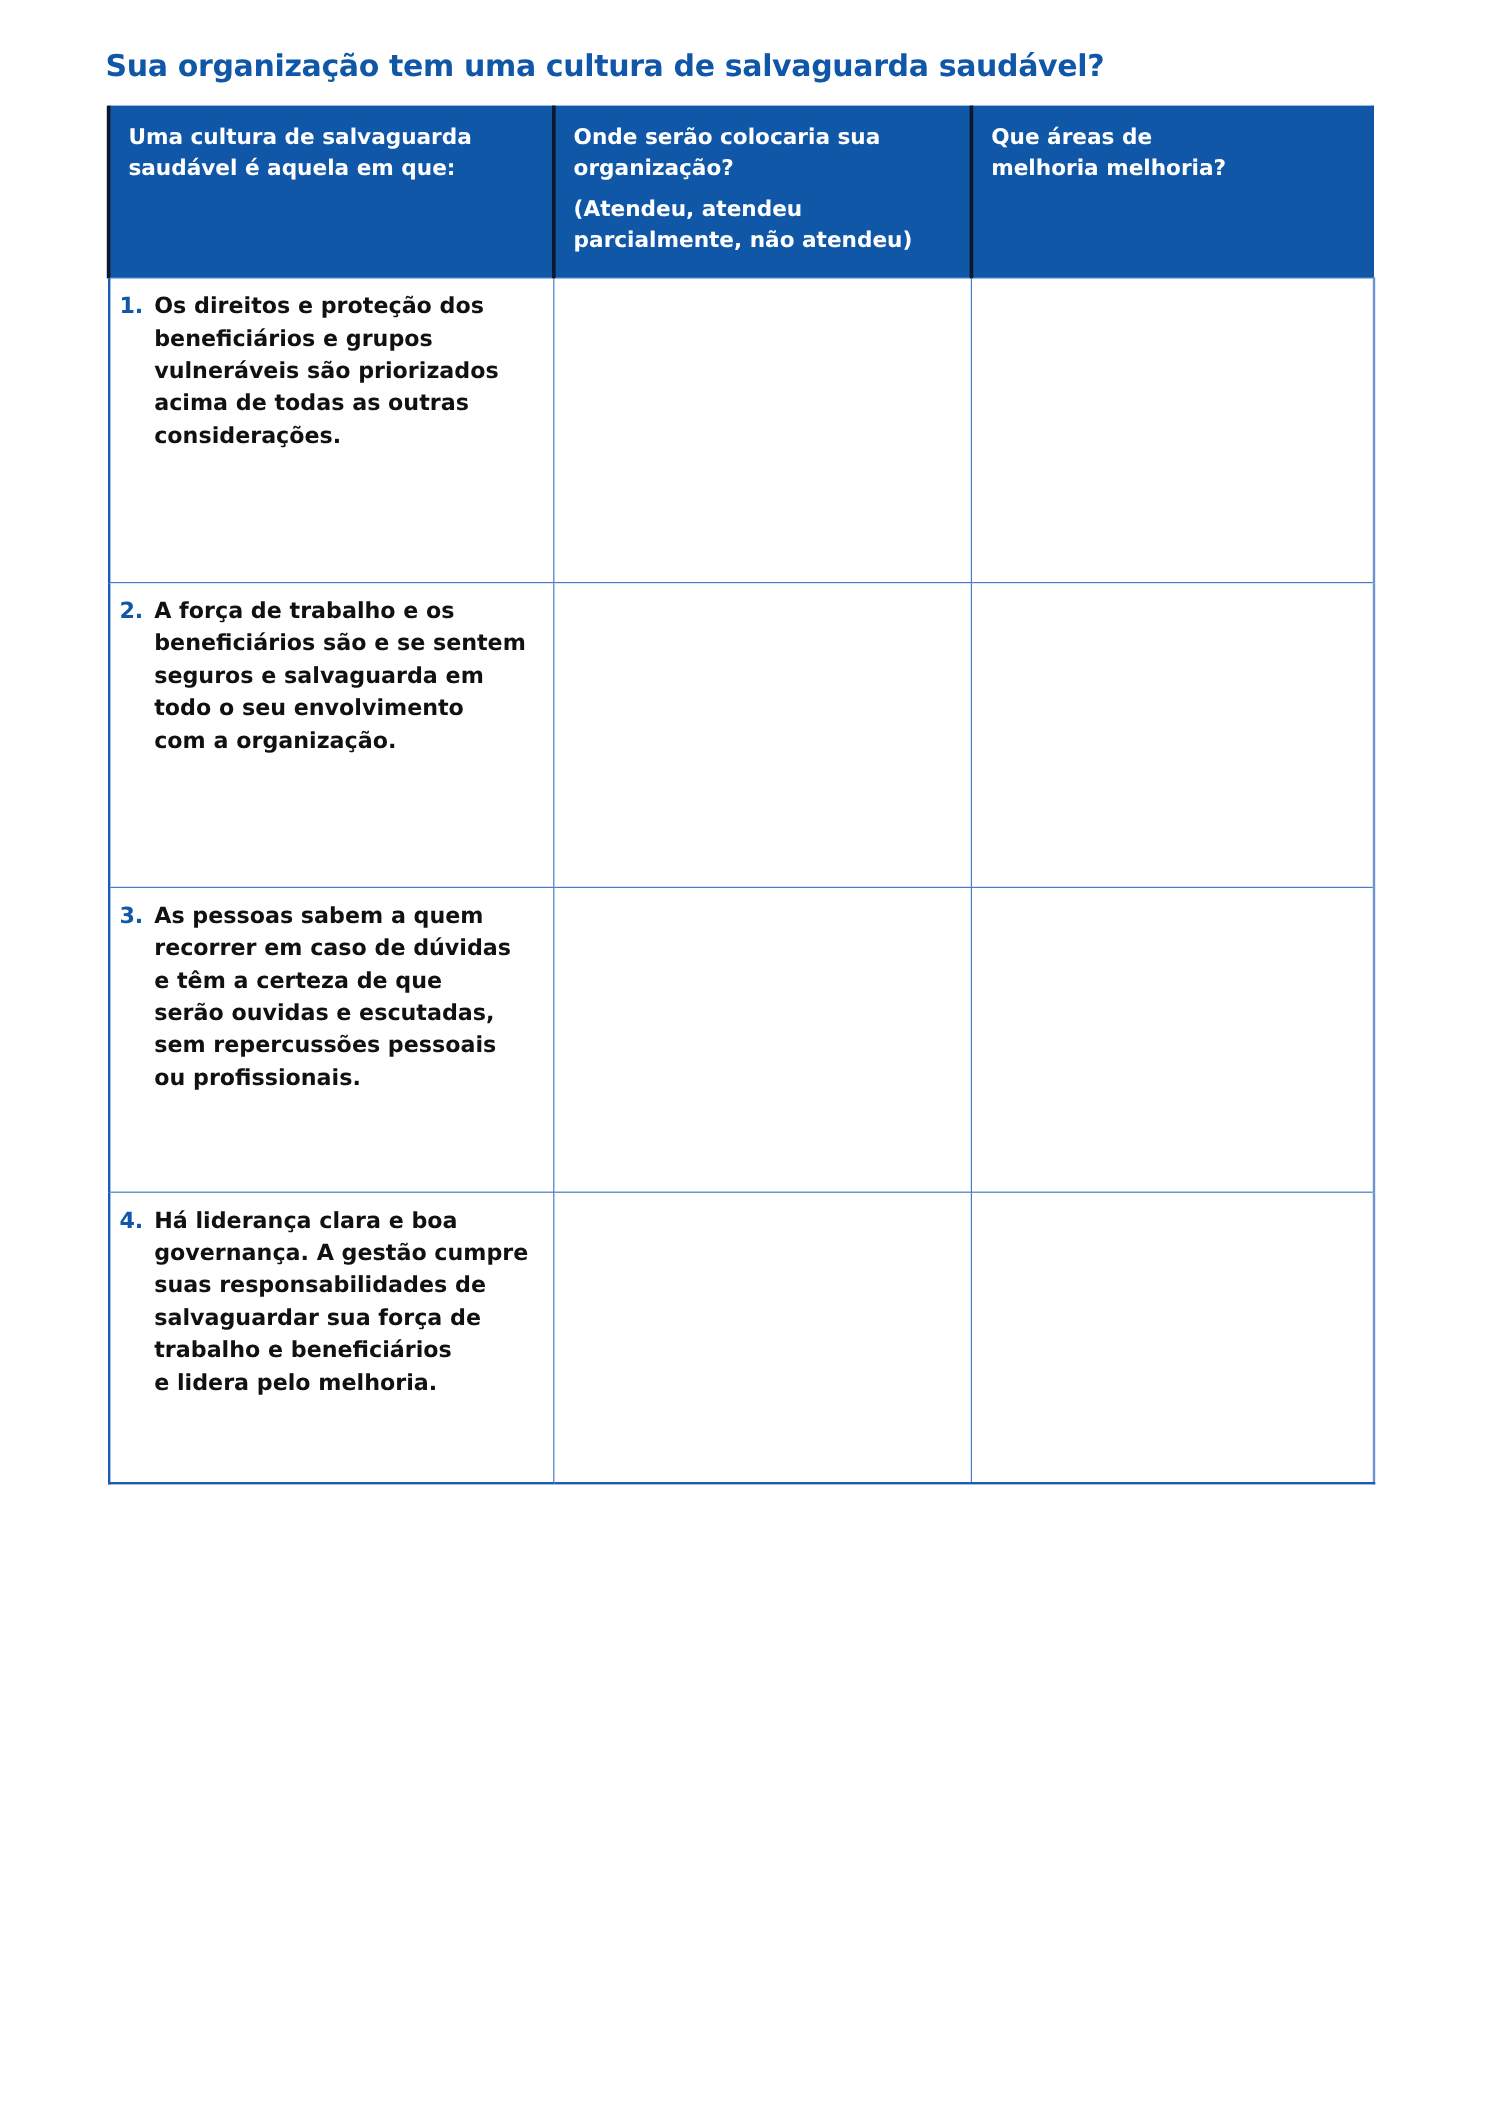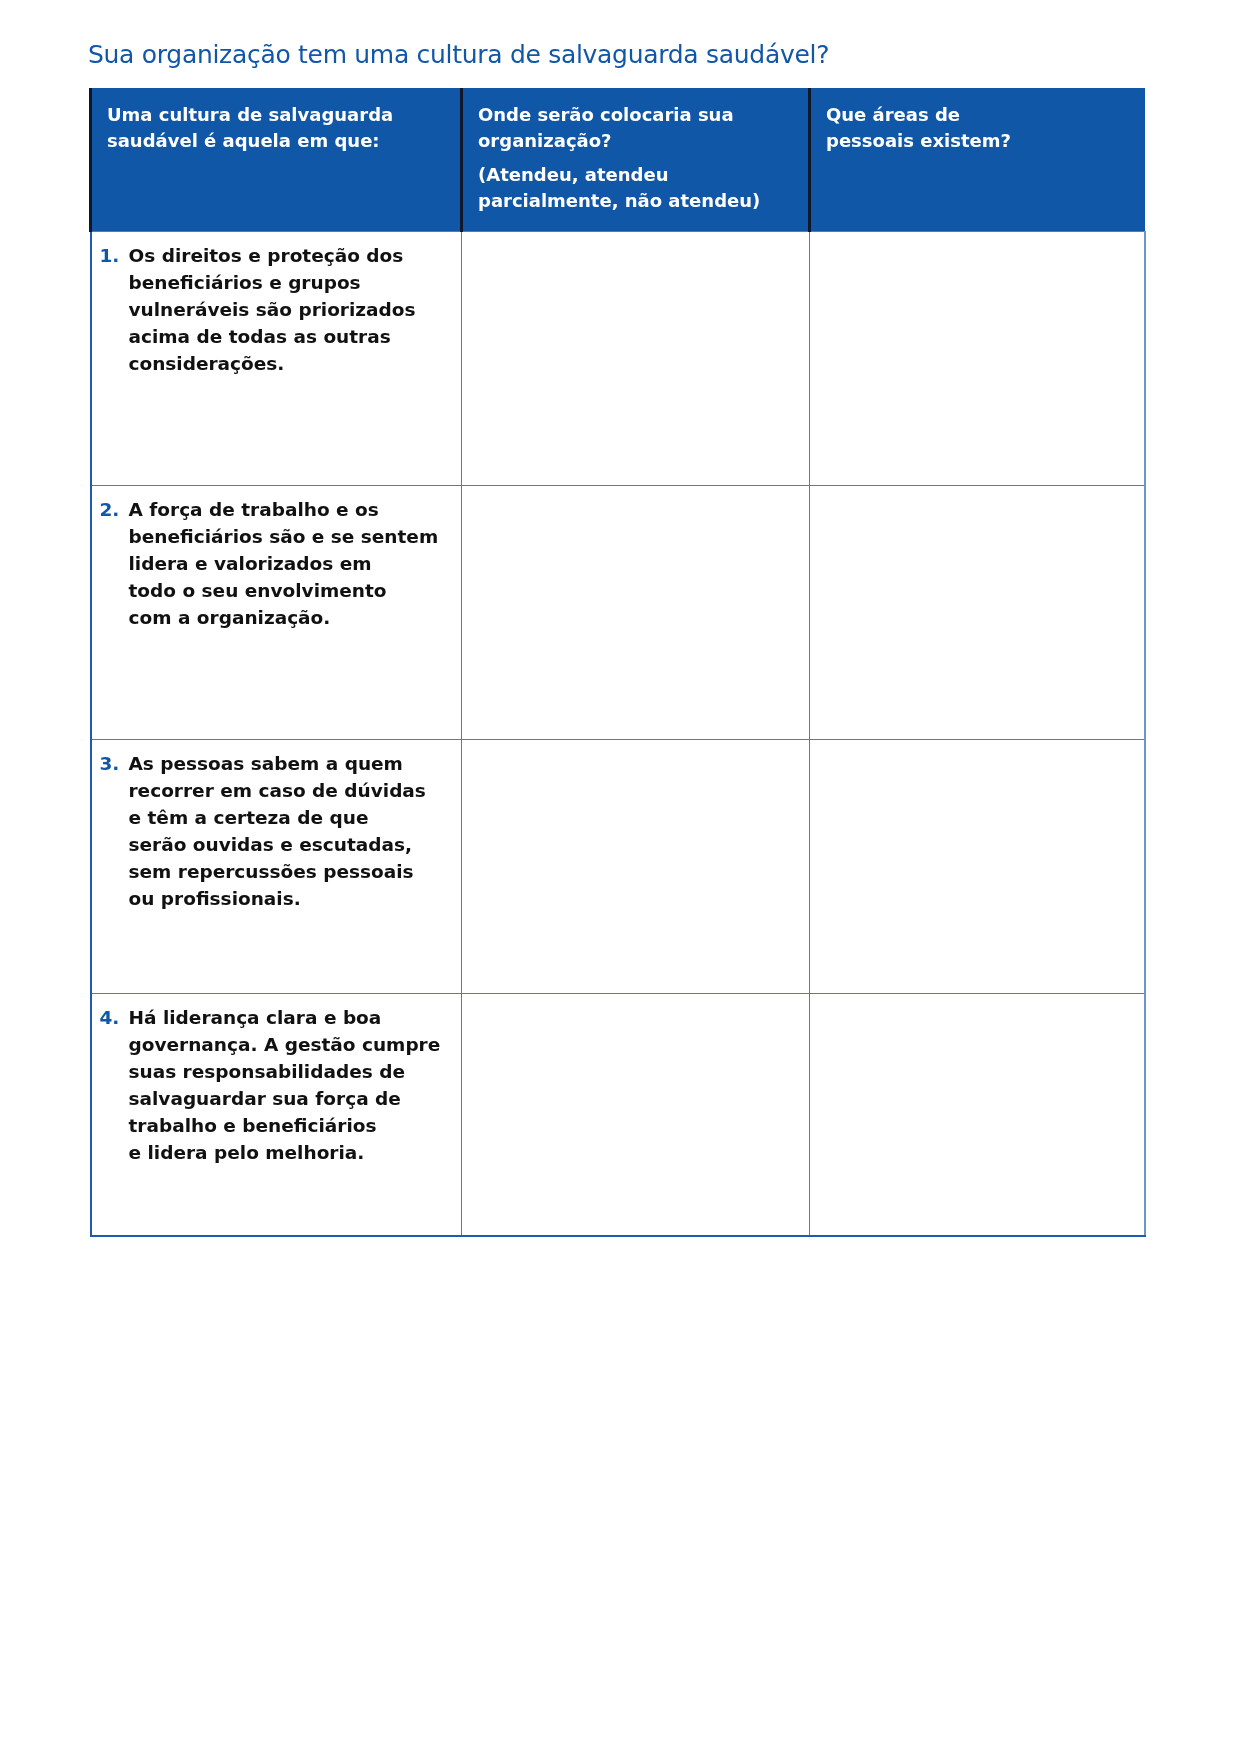--- a/index.html
+++ b/index.html
@@ -1,19 +1,19 @@
 <!DOCTYPE html>
 <html><head>
   <meta charset="utf-8">
   <style>
     html, body { margin: 0; padding: 0; background: #ffffff; }
     body { width: 1240px; height: 1754px; position: relative; font-family: "DejaVu Sans", sans-serif; }
     .title {
       position: absolute; left: 88px; top: 40px;
-      font-family: "DejaVu Sans", sans-serif; font-weight: normal;
+      font-family: "DejaVu Sans", sans-serif; font-weight: bold;
       font-size: 25px; color: #1157a8; letter-spacing: -0.3px;
       margin: 0;
     }
     table.grid {
       position: absolute; left: 89px; top: 88px;
       width: 1054px; border-collapse: collapse; table-layout: fixed;
     }
     table.grid th {
       background: #1157a8; color: #ffffff; text-align: left; vertical-align: top;
       font-weight: bold; font-size: 18px; line-height: 26px;
@@ -54,21 +54,21 @@
 saudável é aquela em que:</span>
       </th>
       <th>
         <span style="white-space:pre-line">Onde serão colocaria sua
 organização?</span>
         <span class="sub" style="white-space:pre-line">(Atendeu, atendeu
 parcialmente, não atendeu)</span>
       </th>
       <th>
         <span style="white-space:pre-line">Que áreas de
-pessoais existem?</span>
+melhoria melhoria?</span>
       </th>
     </tr>
   </thead>
   <tbody>
     <tr>
       <td>
         <div class="criterion">
           <span class="num">1.</span>
           <span class="txt">Os direitos e proteção dos
 beneficiários e grupos
@@ -83,21 +83,21 @@
       <td>
           <span class="cell-input"></span>
         </td>
     </tr>
     <tr>
       <td>
         <div class="criterion">
           <span class="num">2.</span>
           <span class="txt">A força de trabalho e os
 beneficiários são e se sentem
-lidera e valorizados em
+seguros e salvaguarda em
 todo o seu envolvimento
 com a organização.</span>
         </div>
       </td>
       <td>
           <span class="cell-input"></span>
         </td>
       <td>
           <span class="cell-input"></span>
         </td>

